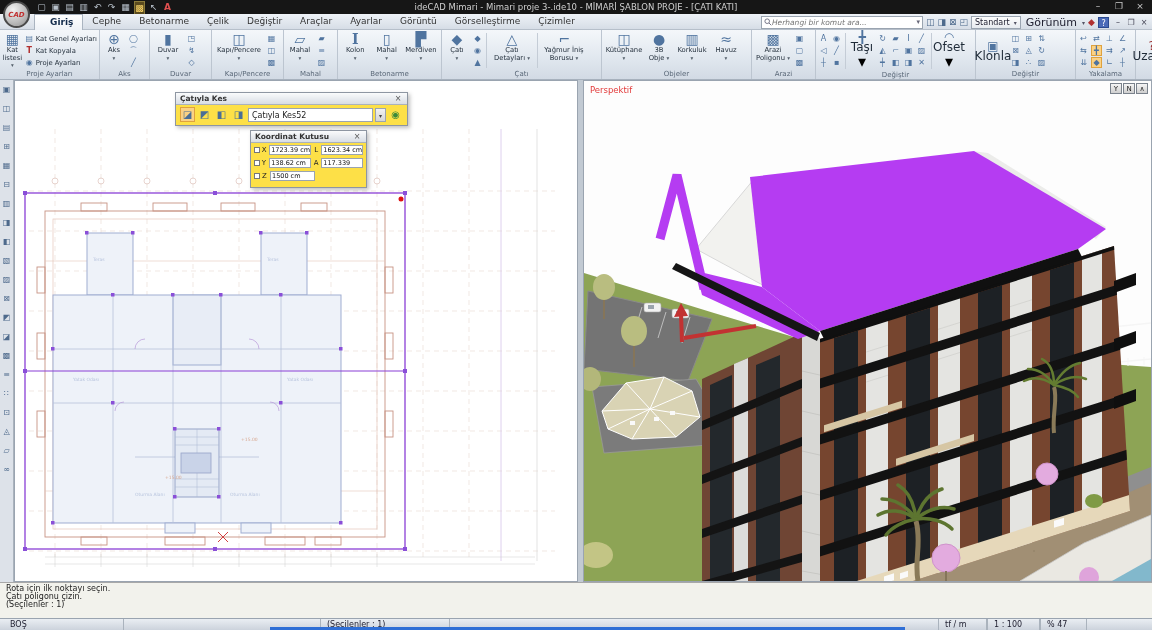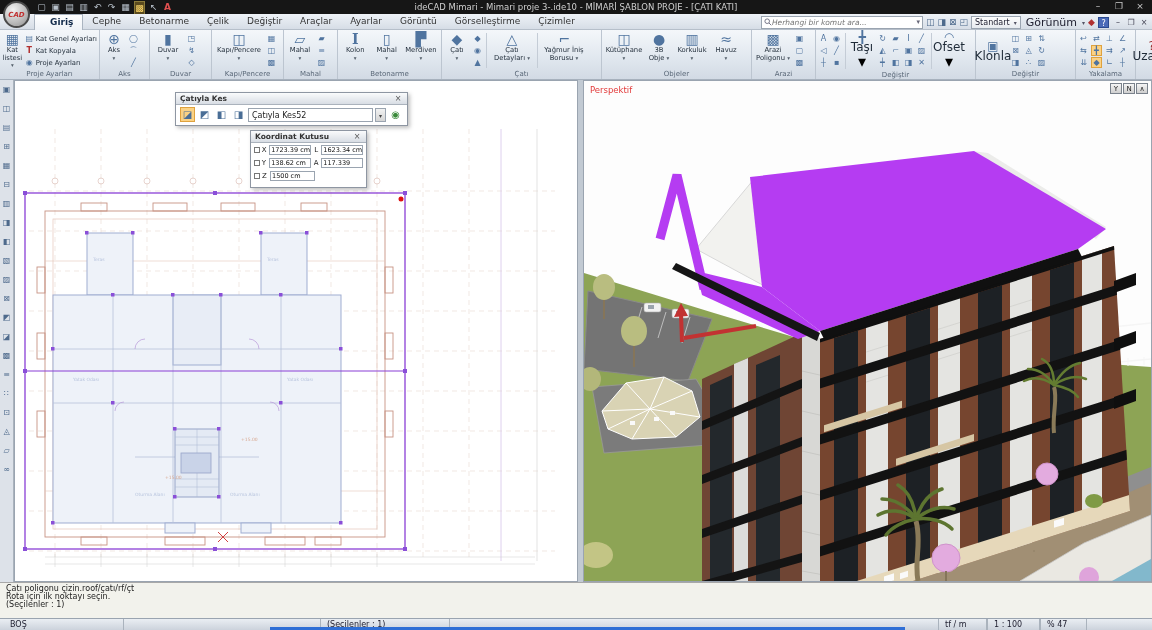--- a/index.html
+++ b/index.html
@@ -70,21 +70,21 @@
   .lti{font-size:8px;line-height:19px;color:#4e6a8c;height:19px;}
   .vp2d{position:absolute;left:14px;top:0;width:564px;height:502px;background:#ffffff;border:1px solid #9aa4b0;}
   .splitter{position:absolute;left:578px;top:0;width:5px;height:502px;background:#c2cad3;}
   .vp3d{position:absolute;left:583px;top:0;width:569px;height:502px;background:#fdfdfd;border:1px solid #9aa4b0;}
   .persp-label{position:absolute;left:6px;top:4px;color:#e23a3a;font-size:8.5px;z-index:4;}
   .vpnav{position:absolute;right:3px;top:2px;display:flex;gap:1px;z-index:4;}
   .vbtn{width:12px;height:11px;background:linear-gradient(#f5f5f5,#cfcfcf);border:1px solid #7a828c;font-size:7px;line-height:10px;text-align:center;color:#222;}
   svg{display:block;}
 
   
-  .dlg{position:absolute;background:#ffffff;border:1px solid #8e96a2;box-shadow:2px 2px 4px rgba(0,0,0,.25);z-index:20;}
+  .dlg{position:absolute;background:#fde047;border:1px solid #8e96a2;box-shadow:2px 2px 4px rgba(0,0,0,.25);z-index:20;}
   .dlg-t{height:12px;background:linear-gradient(#fafbfc,#d8dde4);border-bottom:1px solid #aab2bc;display:flex;align-items:center;padding:0 4px;}
   .dlg-t .tt{flex:1;font-size:7.5px;font-weight:bold;color:#333;line-height:12px;}
   .dlg-t .cl{font-size:8px;color:#555;width:10px;text-align:center;}
   .dlg-cat{left:175px;top:12px;width:233px;height:34px;}
   .cat-body{display:flex;align-items:center;gap:2px;padding:2px 4px;}
   .ct{width:15px;height:15px;font-size:10px;line-height:15px;text-align:center;color:#4a6e96;}
   .ct.act{background:#fbd284;border:1px solid #dfa23e;line-height:13px;}
   .combo{flex:1;height:14px;background:#fff;border:1px solid #9aa4b0;font-size:8px;line-height:13px;padding:0 3px;color:#222;}
   .combo-btn{width:11px;height:14px;background:linear-gradient(#f2f2f2,#d5d5d5);border:1px solid #9aa4b0;font-size:6px;line-height:13px;text-align:center;color:#444;}
   .gearbtn{width:15px;height:15px;font-size:10px;line-height:15px;text-align:center;color:#3a8a3a;}
@@ -876,22 +876,22 @@
       </div>
       <div class="krow">
         <span class="chk"></span>
         <span class="klbl">Z</span>
         <span class="kin">1500 cm</span>
       </div>
     </div>
   </div>
 
   <div class="cmd">
-    <div>Çatı poligonu çizin.roof/çatı/rf/çt</div>
     <div>Rota için ilk noktayı seçin.</div>
+    <div>Çatı poligonu çizin.</div>
     <div>(Seçilenler : 1)</div>
   </div>
 
   <div class="statusbar">
     <span class="seg noL" style="left:4px;min-width:120px">BOŞ</span>
     <span class="seg" style="left:320px;min-width:130px">(Seçilenler : 1)</span>
     <span class="seg" style="left:938px;width:49px">tf / m</span>
     <span class="seg" style="left:987px;width:53px">1 : 100</span>
     <span class="seg" style="left:1040px;width:47px">% 47</span>
   </div>

